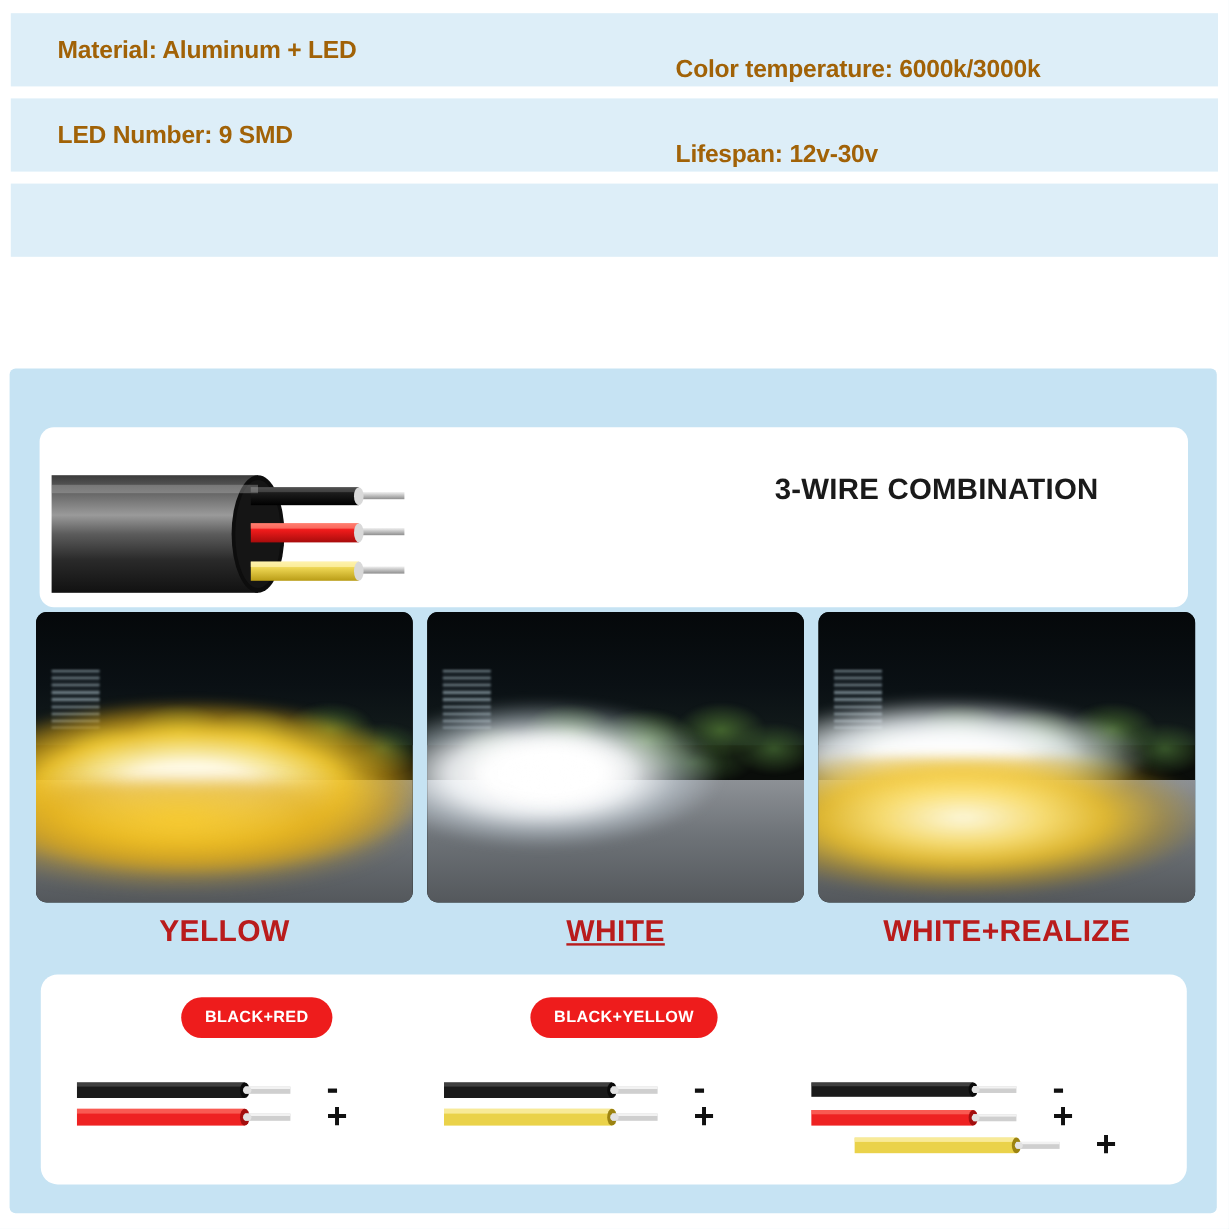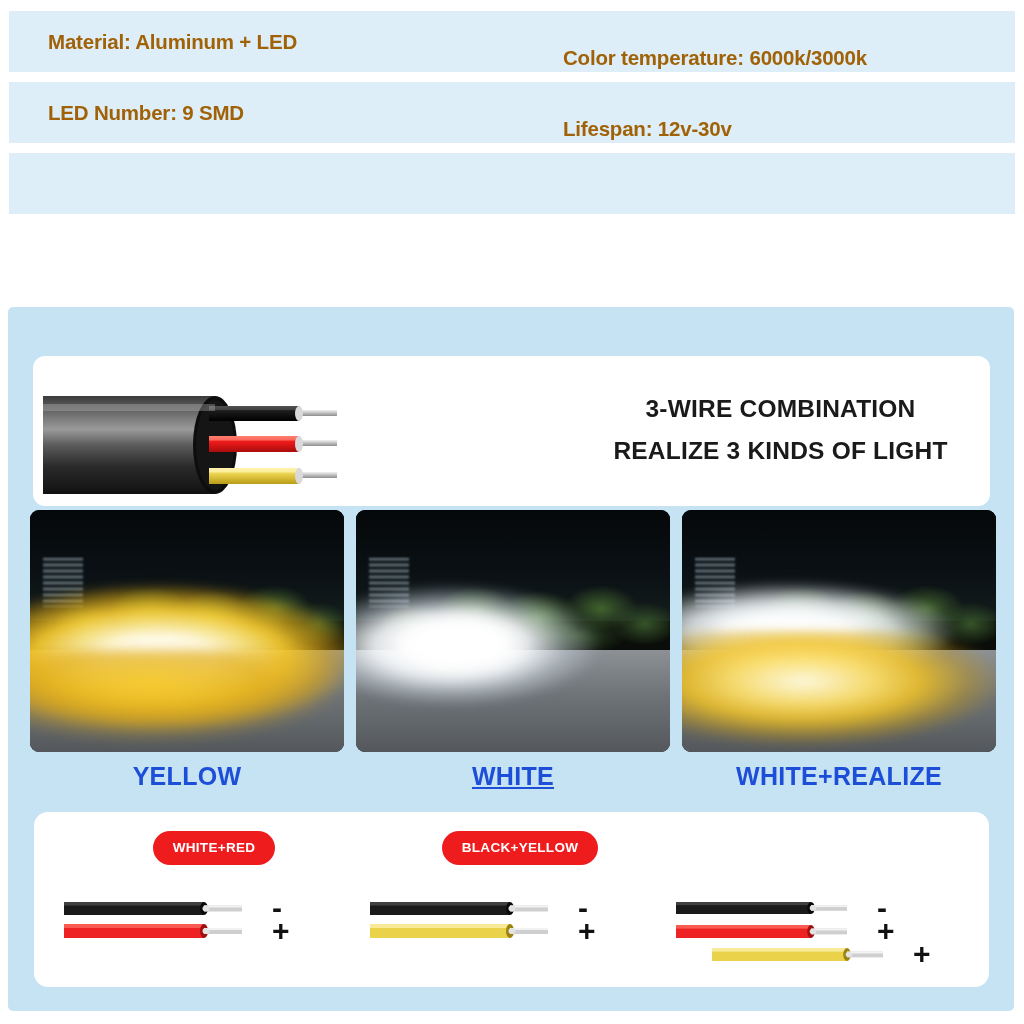--- a/index.html
+++ b/index.html
@@ -122,21 +122,21 @@
   }
   .beam-combo-y{
     position:absolute;left:-8%;top:50%;width:116%;height:52%;
     background:radial-gradient(ellipse 56% 52% at 40% 40%, rgba(255,251,225,0.98) 0%, rgba(252,223,110,0.95) 34%, rgba(240,193,36,0.86) 58%, rgba(206,158,14,0.4) 82%, rgba(180,136,8,0) 100%);
     filter:blur(5px);
   }
 
   .photo-labels{position:absolute;left:22px;top:455px;width:966px;height:40px;}
   .photo-label{
     position:absolute;top:0;width:314px;text-align:center;
-    font-size:25px;font-weight:700;color:#1d4ed8;letter-spacing:0.3px;
+    font-size:25px;font-weight:700;color:#b91c1c;letter-spacing:0.3px;
   }
   .photo-label.l1{left:0px;}
   .photo-label.l2{left:326px;text-decoration:underline;}
   .photo-label.l3{left:652px;}
 
   
   .combo-card{
     position:absolute;left:26px;top:505px;width:955px;height:175px;
     background:#ffffff;border-radius:14px;
   }
@@ -243,21 +243,20 @@
           <rect x="168" y="94" width="90" height="4.5" fill="#fff3b0" opacity=".7"></rect>
           <rect x="256" y="98" width="40" height="6" fill="url(#cop)"></rect>
           <ellipse cx="258" cy="102" rx="4" ry="8" fill="#d9d9d9"></ellipse>
 
           <rect x="2" y="30" width="172" height="7" fill="#bdbdbd" opacity=".35"></rect>
         </svg>
       </div>
 
       <div class="wire-headline">
         <div>3-WIRE COMBINATION</div>
-        <div>REALIZE 3 KINDS OF LIGHT</div>
       </div>
     </div>
 
     <div class="photos">
 
       <div class="photo p1">
         <div class="ph-inner">
           <div class="sky"></div>
             <div class="bldg"></div>
             <div class="trees"></div>
@@ -294,21 +293,21 @@
     <div class="photo-labels">
       <div class="photo-label l1">YELLOW</div>
       <div class="photo-label l2">WHITE</div>
       <div class="photo-label l3">WHITE+REALIZE</div>
     </div>
 
     <div class="combo-card">
 
       <div class="combo-col c1">
         <div class="badge-wrap">
-          <span class="badge">WHITE+RED</span>
+          <span class="badge">BLACK+RED</span>
         </div>
         <div class="wire-rows">
           <div class="wire-line">
             <svg class="wire-svg" width="192" height="20" viewBox="0 0 192 20">
               <rect x="0" y="4" width="140" height="13" fill="#1a1a1a"></rect>
               <rect x="0" y="4" width="140" height="3.5" fill="#5a5a5a" opacity=".6"></rect>
               <ellipse cx="140" cy="10.5" rx="4" ry="6.5" fill="#0a0a0a"></ellipse>
               <rect x="140" y="7.5" width="38" height="6" fill="#cfcfcf"></rect>
               <rect x="140" y="7.5" width="38" height="2" fill="#f2f2f2"></rect>
               <ellipse cx="142" cy="10.5" rx="3.5" ry="3" fill="#e3e3e3"></ellipse>

